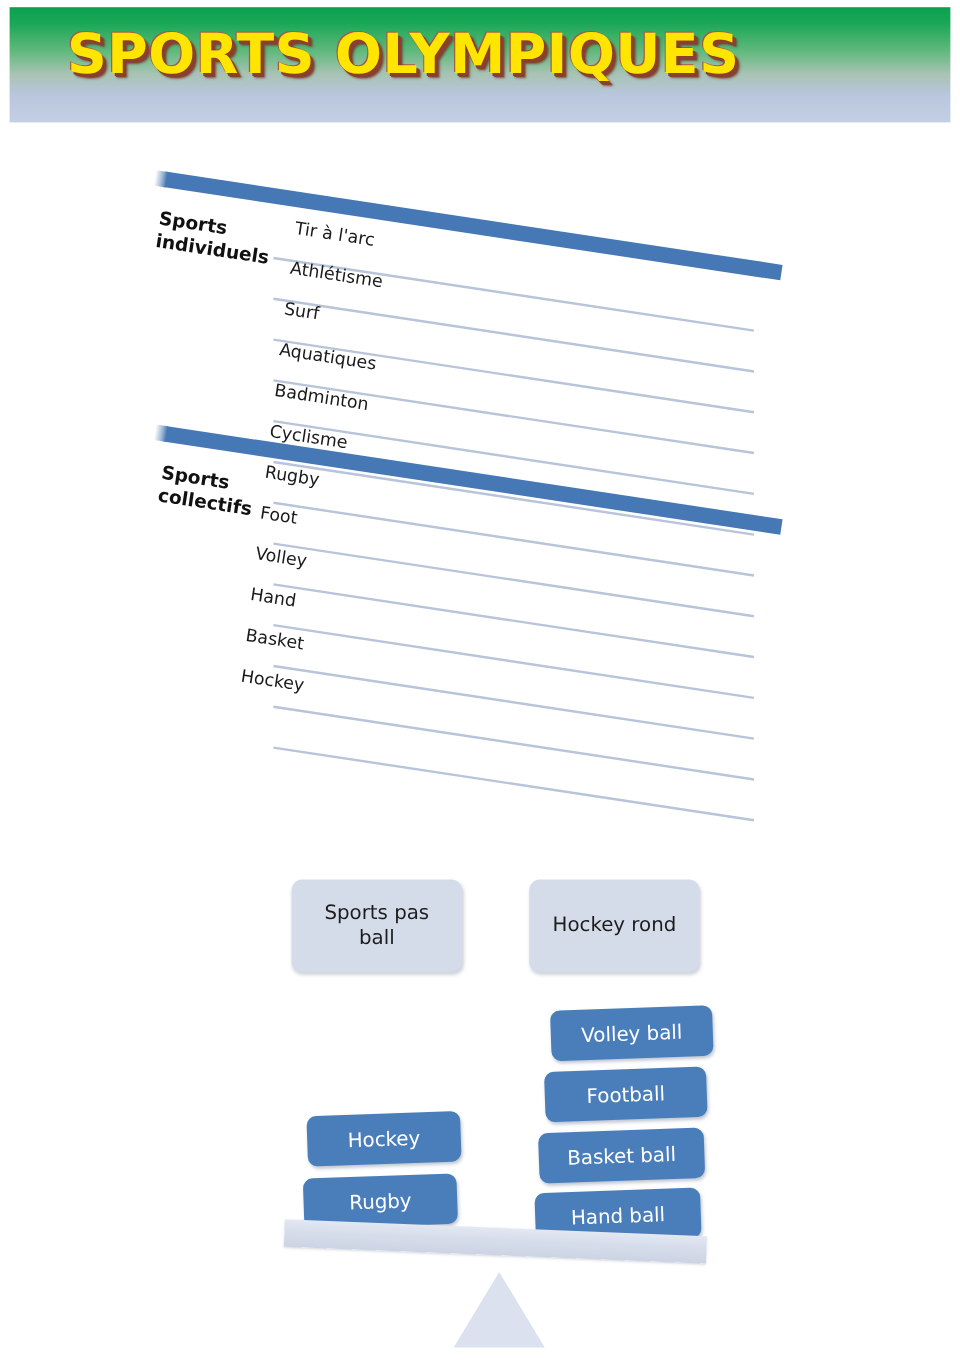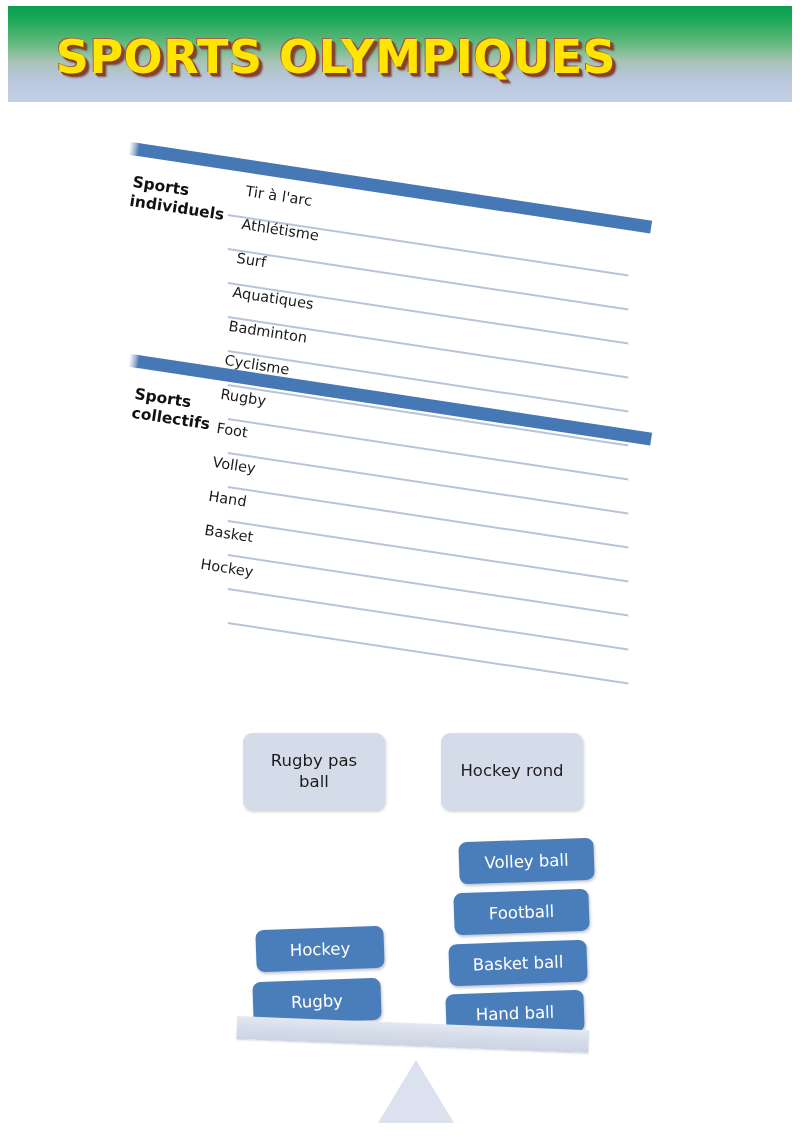--- a/index.html
+++ b/index.html
@@ -51,21 +51,20 @@
     font-weight: bold;
     font-size: 46px;
     letter-spacing: 0.5px;
     color: #ffe500;
     text-shadow:
        2px 2px 0 #8a4030,
        3px 3px 0 #8a4030,
        4px 4px 2px rgba(110,50,36,0.75),
       -1px -1px 0 #a85a3c;
     white-space: nowrap;
-    margin-top: 12px;
   }
 
   
   #list-block {
     position: absolute;
     left: 130px;
     top: 140px;
     width: 540px;
     height: 530px;
   }
@@ -229,21 +228,21 @@
     <div class="item-label" style="left:84px; top:314px;">Volley</div>
     <div class="item-label" style="left:80px; top:348px;">Hand</div>
     <div class="item-label" style="left:76px; top:382px;">Basket</div>
     <div class="item-label" style="left:72px; top:416px;">Hockey</div>
   </div>
 
   <div>
 
     <div class="head-box" style="left:243px; top:733px; width:142px; height:77px;">
       <div>
-        <div>Rugby pas</div>
+        <div>Sports pas</div>
         <div>ball</div>
       </div>
     </div>
 
     <div class="head-box" style="left:441px; top:733px; width:142px; height:77px;">Hockey rond</div>
 
     <div class="sport-box" style="left:459px; top:840px; width:135px; height:42px; transform:rotate(-2deg);">Volley ball</div>
     <div class="sport-box" style="left:454px; top:891px; width:135px; height:42px; transform:rotate(-2deg);">Football</div>
     <div class="sport-box" style="left:449px; top:942px; width:138px; height:42px; transform:rotate(-2deg);">Basket ball</div>
     <div class="sport-box" style="left:446px; top:992px; width:138px; height:42px; transform:rotate(-2deg);">Hand ball</div>

